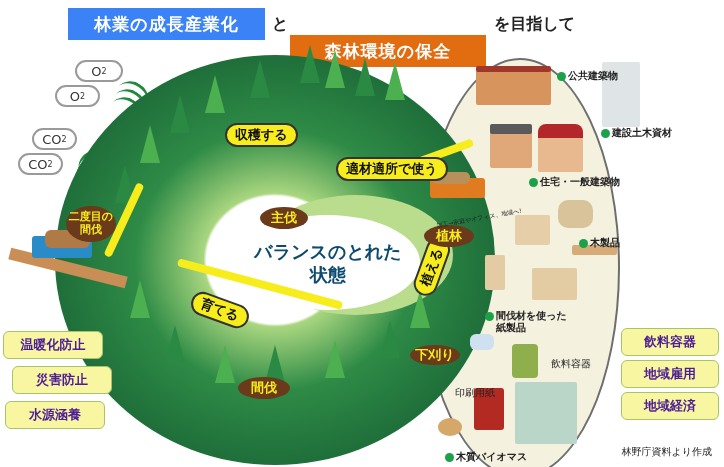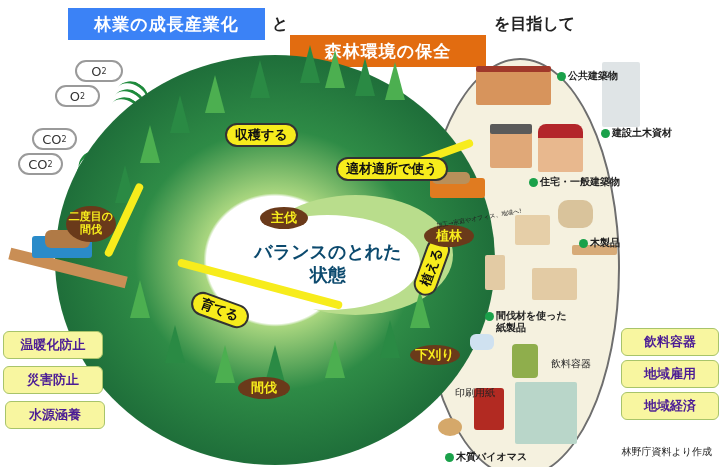--- a/index.html
+++ b/index.html
@@ -184,20 +184,20 @@
   <span style="line-height:1.2;"><span>間伐材を使った</span><br><span>紙製品</span></span>
 </div>
 <div class="sublabel" style="left:455px;top:386px;">印刷用紙</div>
 <div class="sublabel" style="left:551px;top:357px;">飲料容器</div>
 <div class="plabel" style="left:445px;top:450px;">
     <span class="dot"></span>
     <span>木質バイオマス</span>
   </div>
 
 <div class="benefit" style="left:3px;top:331px;">温暖化防止</div>
-<div class="benefit" style="left:3px;top:366px;">災害防止</div>
+<div class="benefit" style="left:12px;top:366px;">災害防止</div>
 <div class="benefit" style="left:5px;top:401px;">水源涵養</div>
 
 <div class="benefit" style="left:621px;top:328px;width:98px;">飲料容器</div>
 <div class="benefit" style="left:621px;top:360px;width:98px;text-align:center;">地域雇用</div>
 <div class="benefit" style="left:621px;top:392px;width:98px;">地域経済</div>
 
 <div class="credit">林野庁資料より作成</div>
 
 </body></html>

